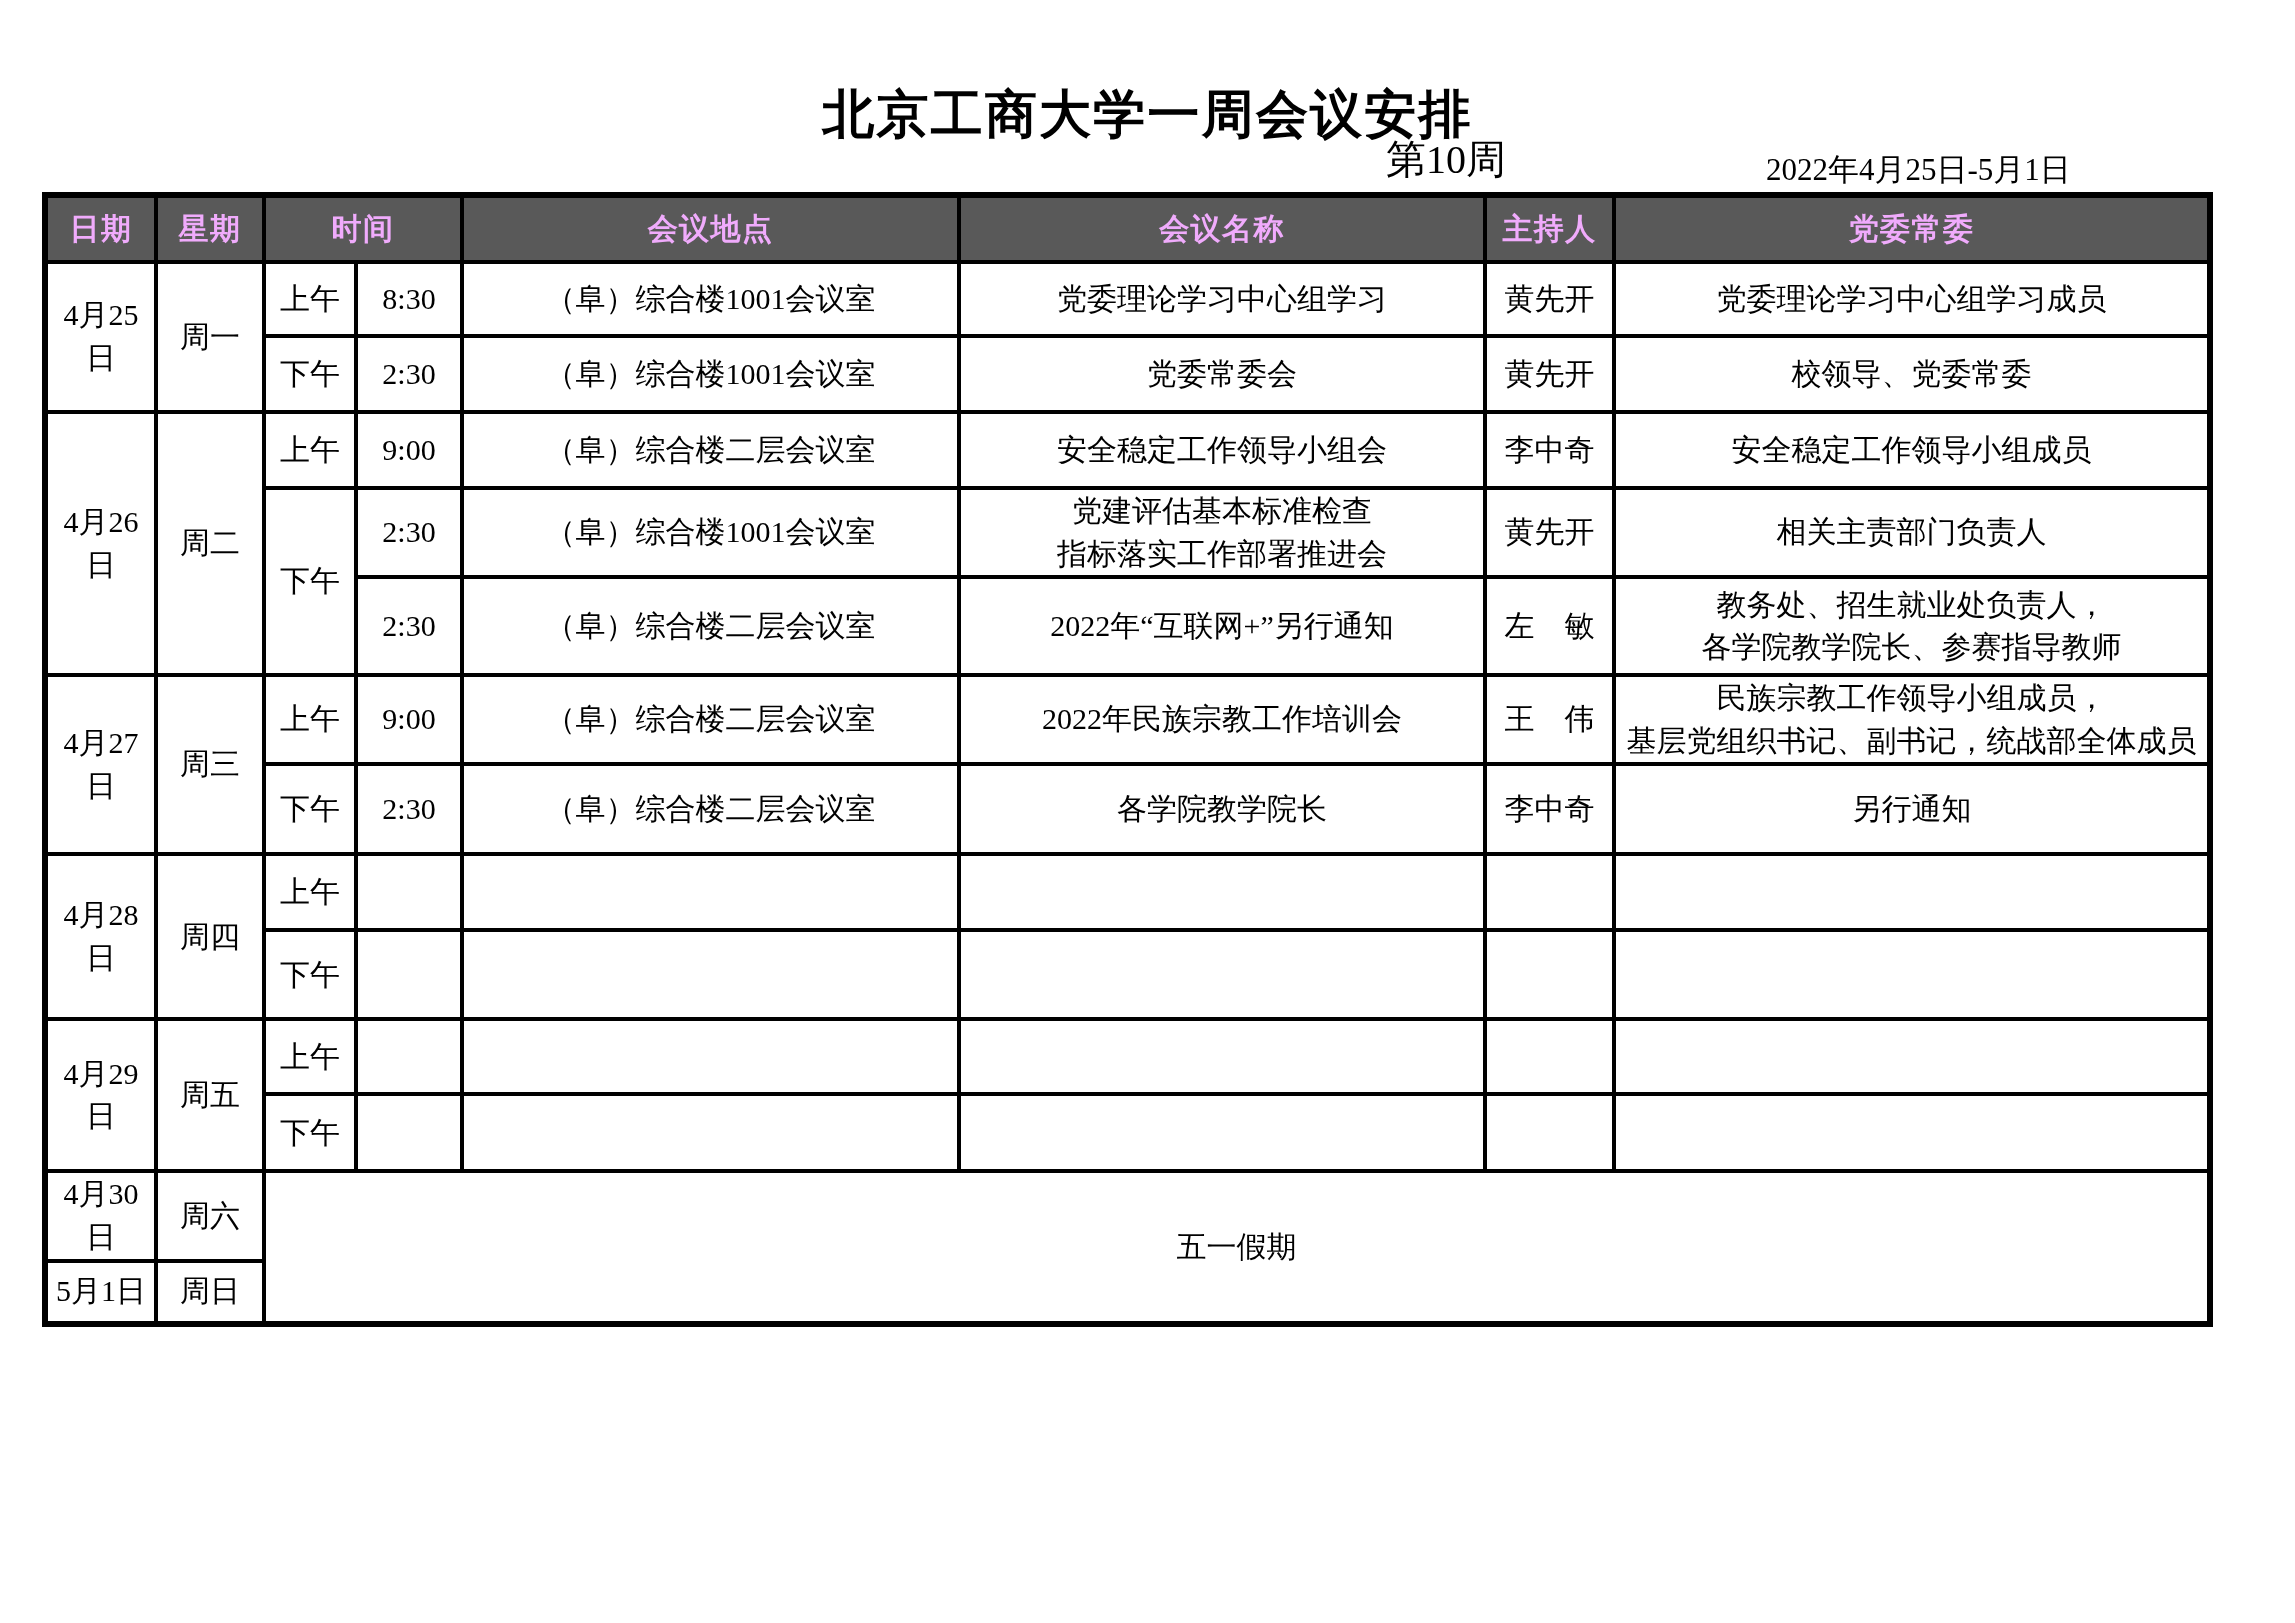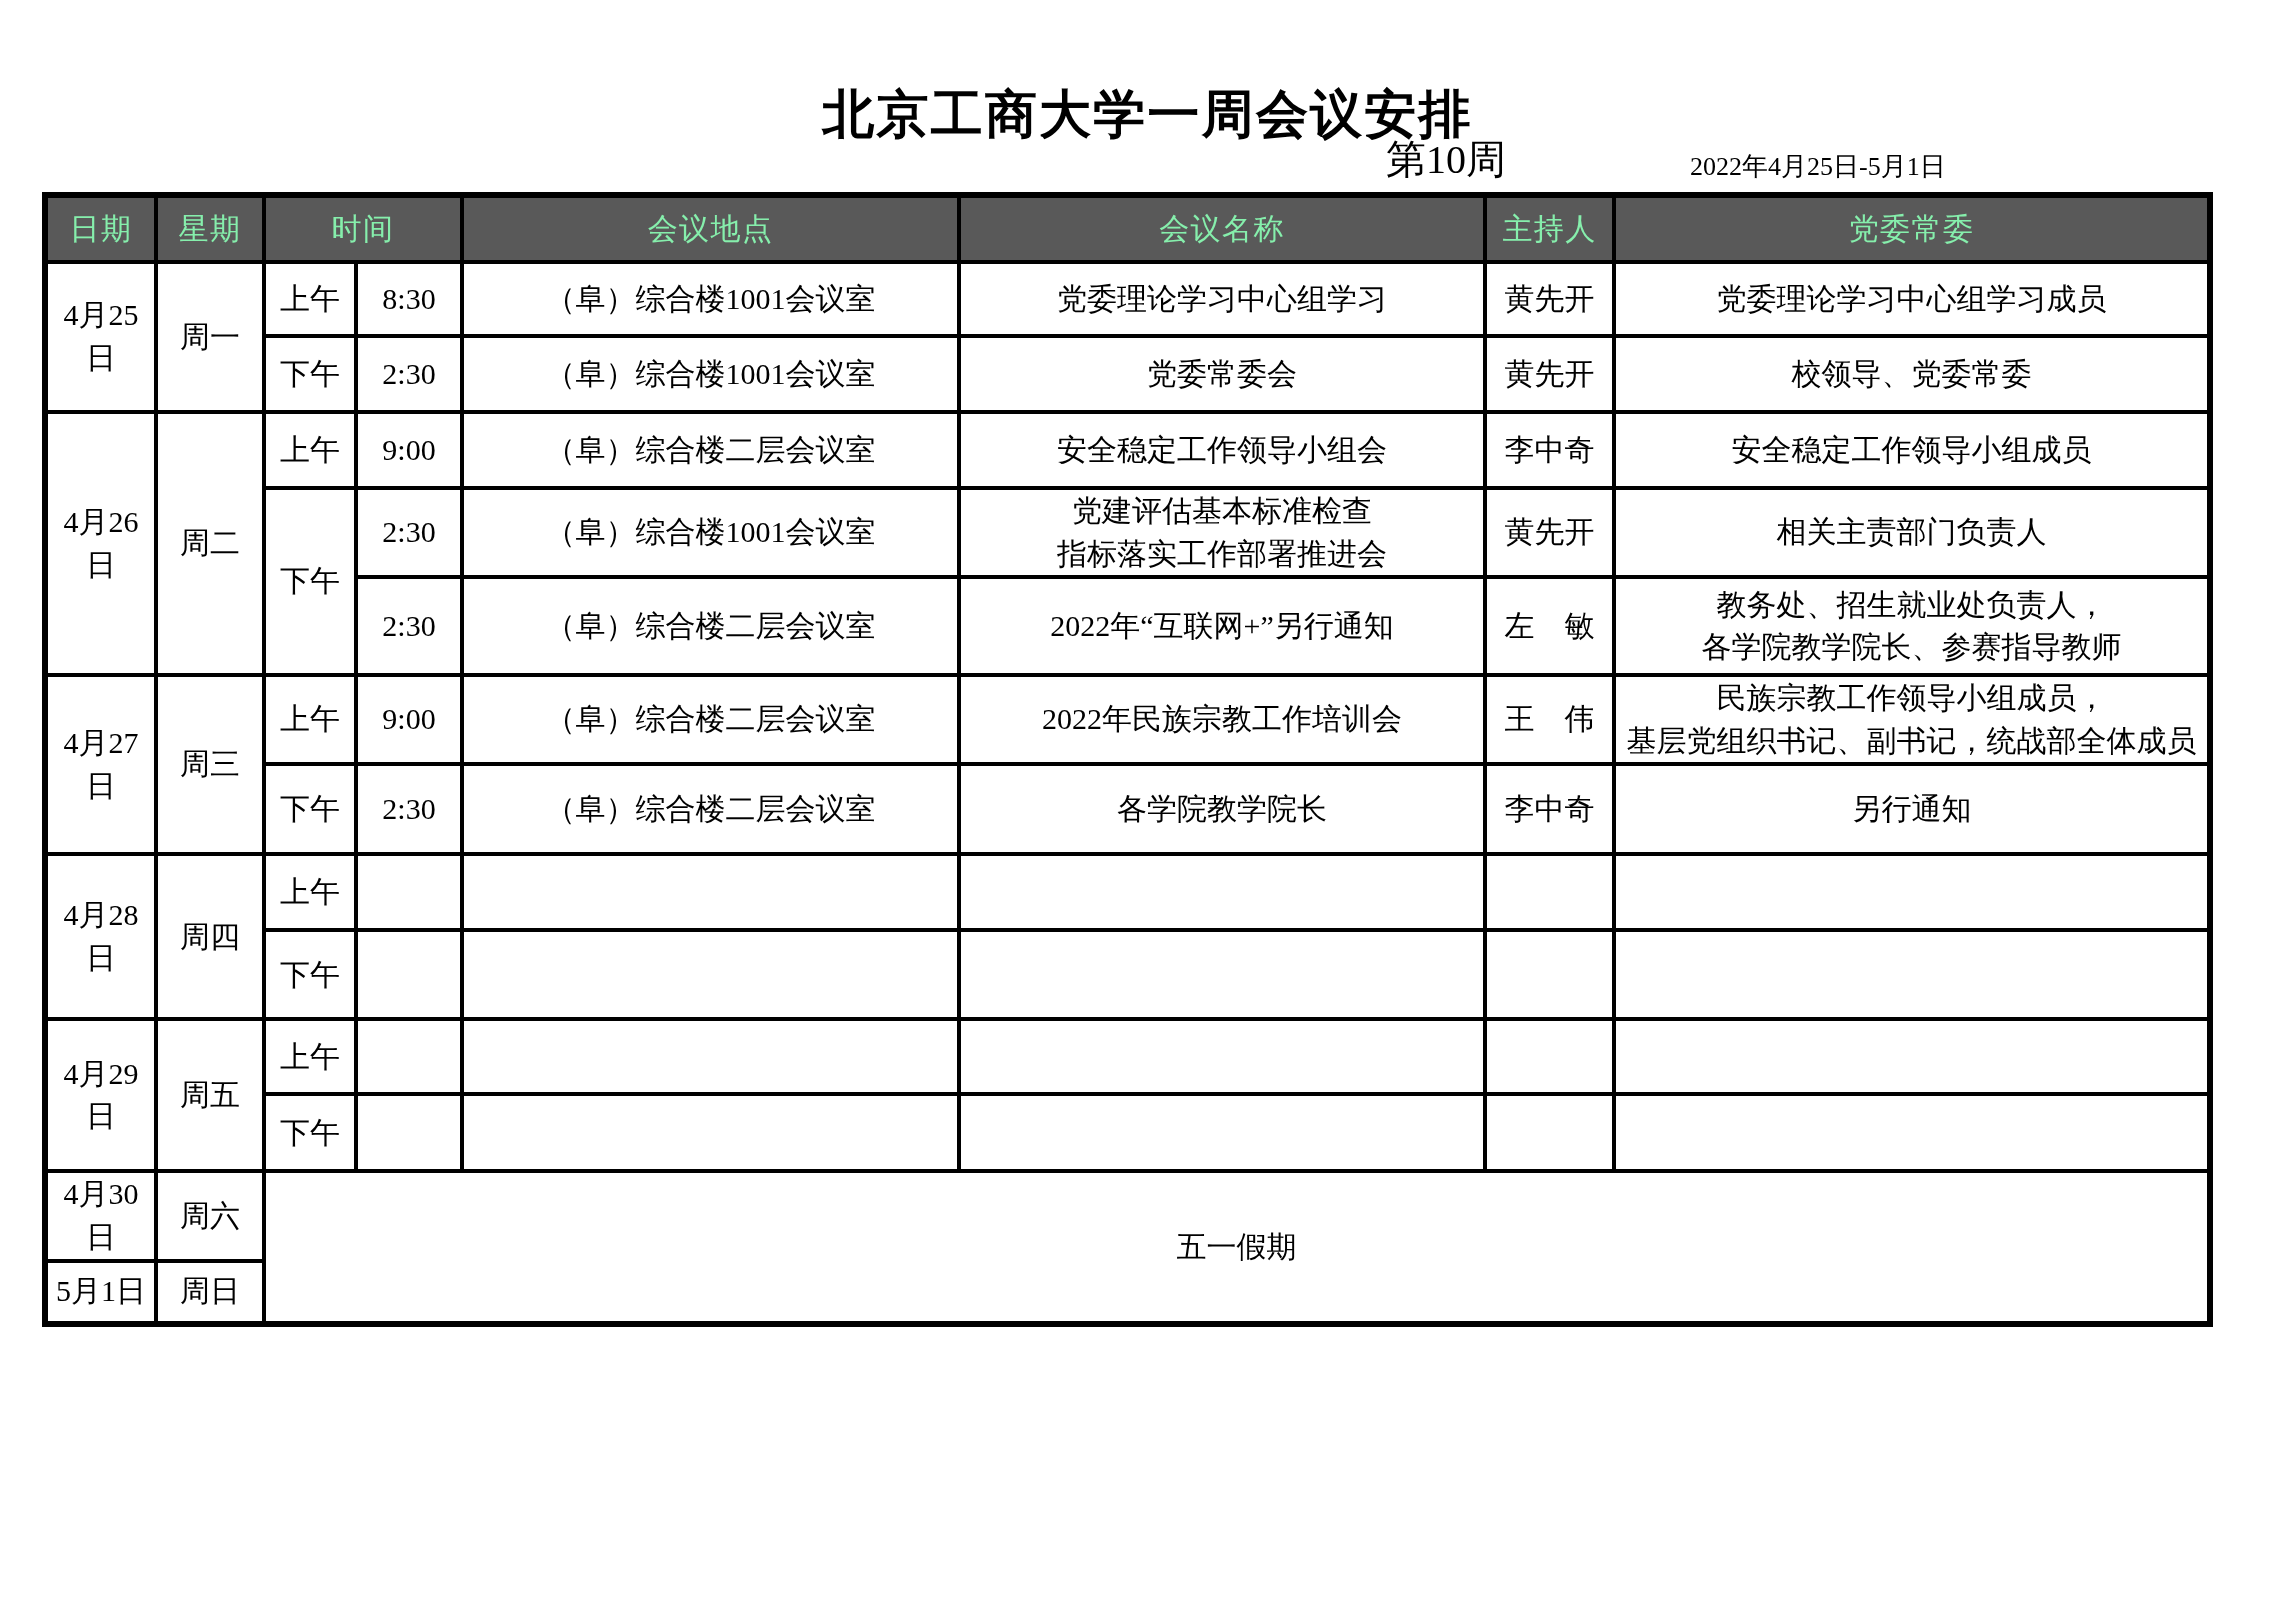--- a/index.html
+++ b/index.html
@@ -8,33 +8,33 @@
     font-family:"Liberation Serif","DejaVu Serif",serif;color:#000;
   }
   .page-title{
     position:absolute;top:80px;left:0;width:2295px;text-align:center;
     font-size:52px;font-weight:bold;letter-spacing:2.2px;
   }
   .week-label{
     position:absolute;top:132px;left:1352px;width:188px;text-align:center;font-size:40px;
   }
   .date-range{
-    position:absolute;top:149px;left:1690px;font-size:26px;
+    position:absolute;top:149px;left:1766px;font-size:31px;
   }
   table.schedule{
     position:absolute;left:42px;top:192px;width:2165px;
     border-collapse:collapse;table-layout:fixed;
     border:6.5px solid #000;
   }
   .schedule th,.schedule td{
     border:4.3px solid #000;text-align:center;vertical-align:middle;
     padding:0 4.3px;font-size:30px;line-height:1.42;white-space:pre-line;overflow:hidden;
   }
   .schedule thead th{
-    background:#595959;color:#86efac;font-weight:normal;letter-spacing:1.4px;
+    background:#595959;color:#f0abfc;font-weight:bold;letter-spacing:1.4px;
   }
   .schedule td{background:#ffffff;}
 </style>
 </head>
 <body>
 
 <div class="page-title">北京工商大学一周会议安排</div>
 <div class="week-label">第10周</div>
 <div class="date-range">2022年4月25日-5月1日</div>
 

